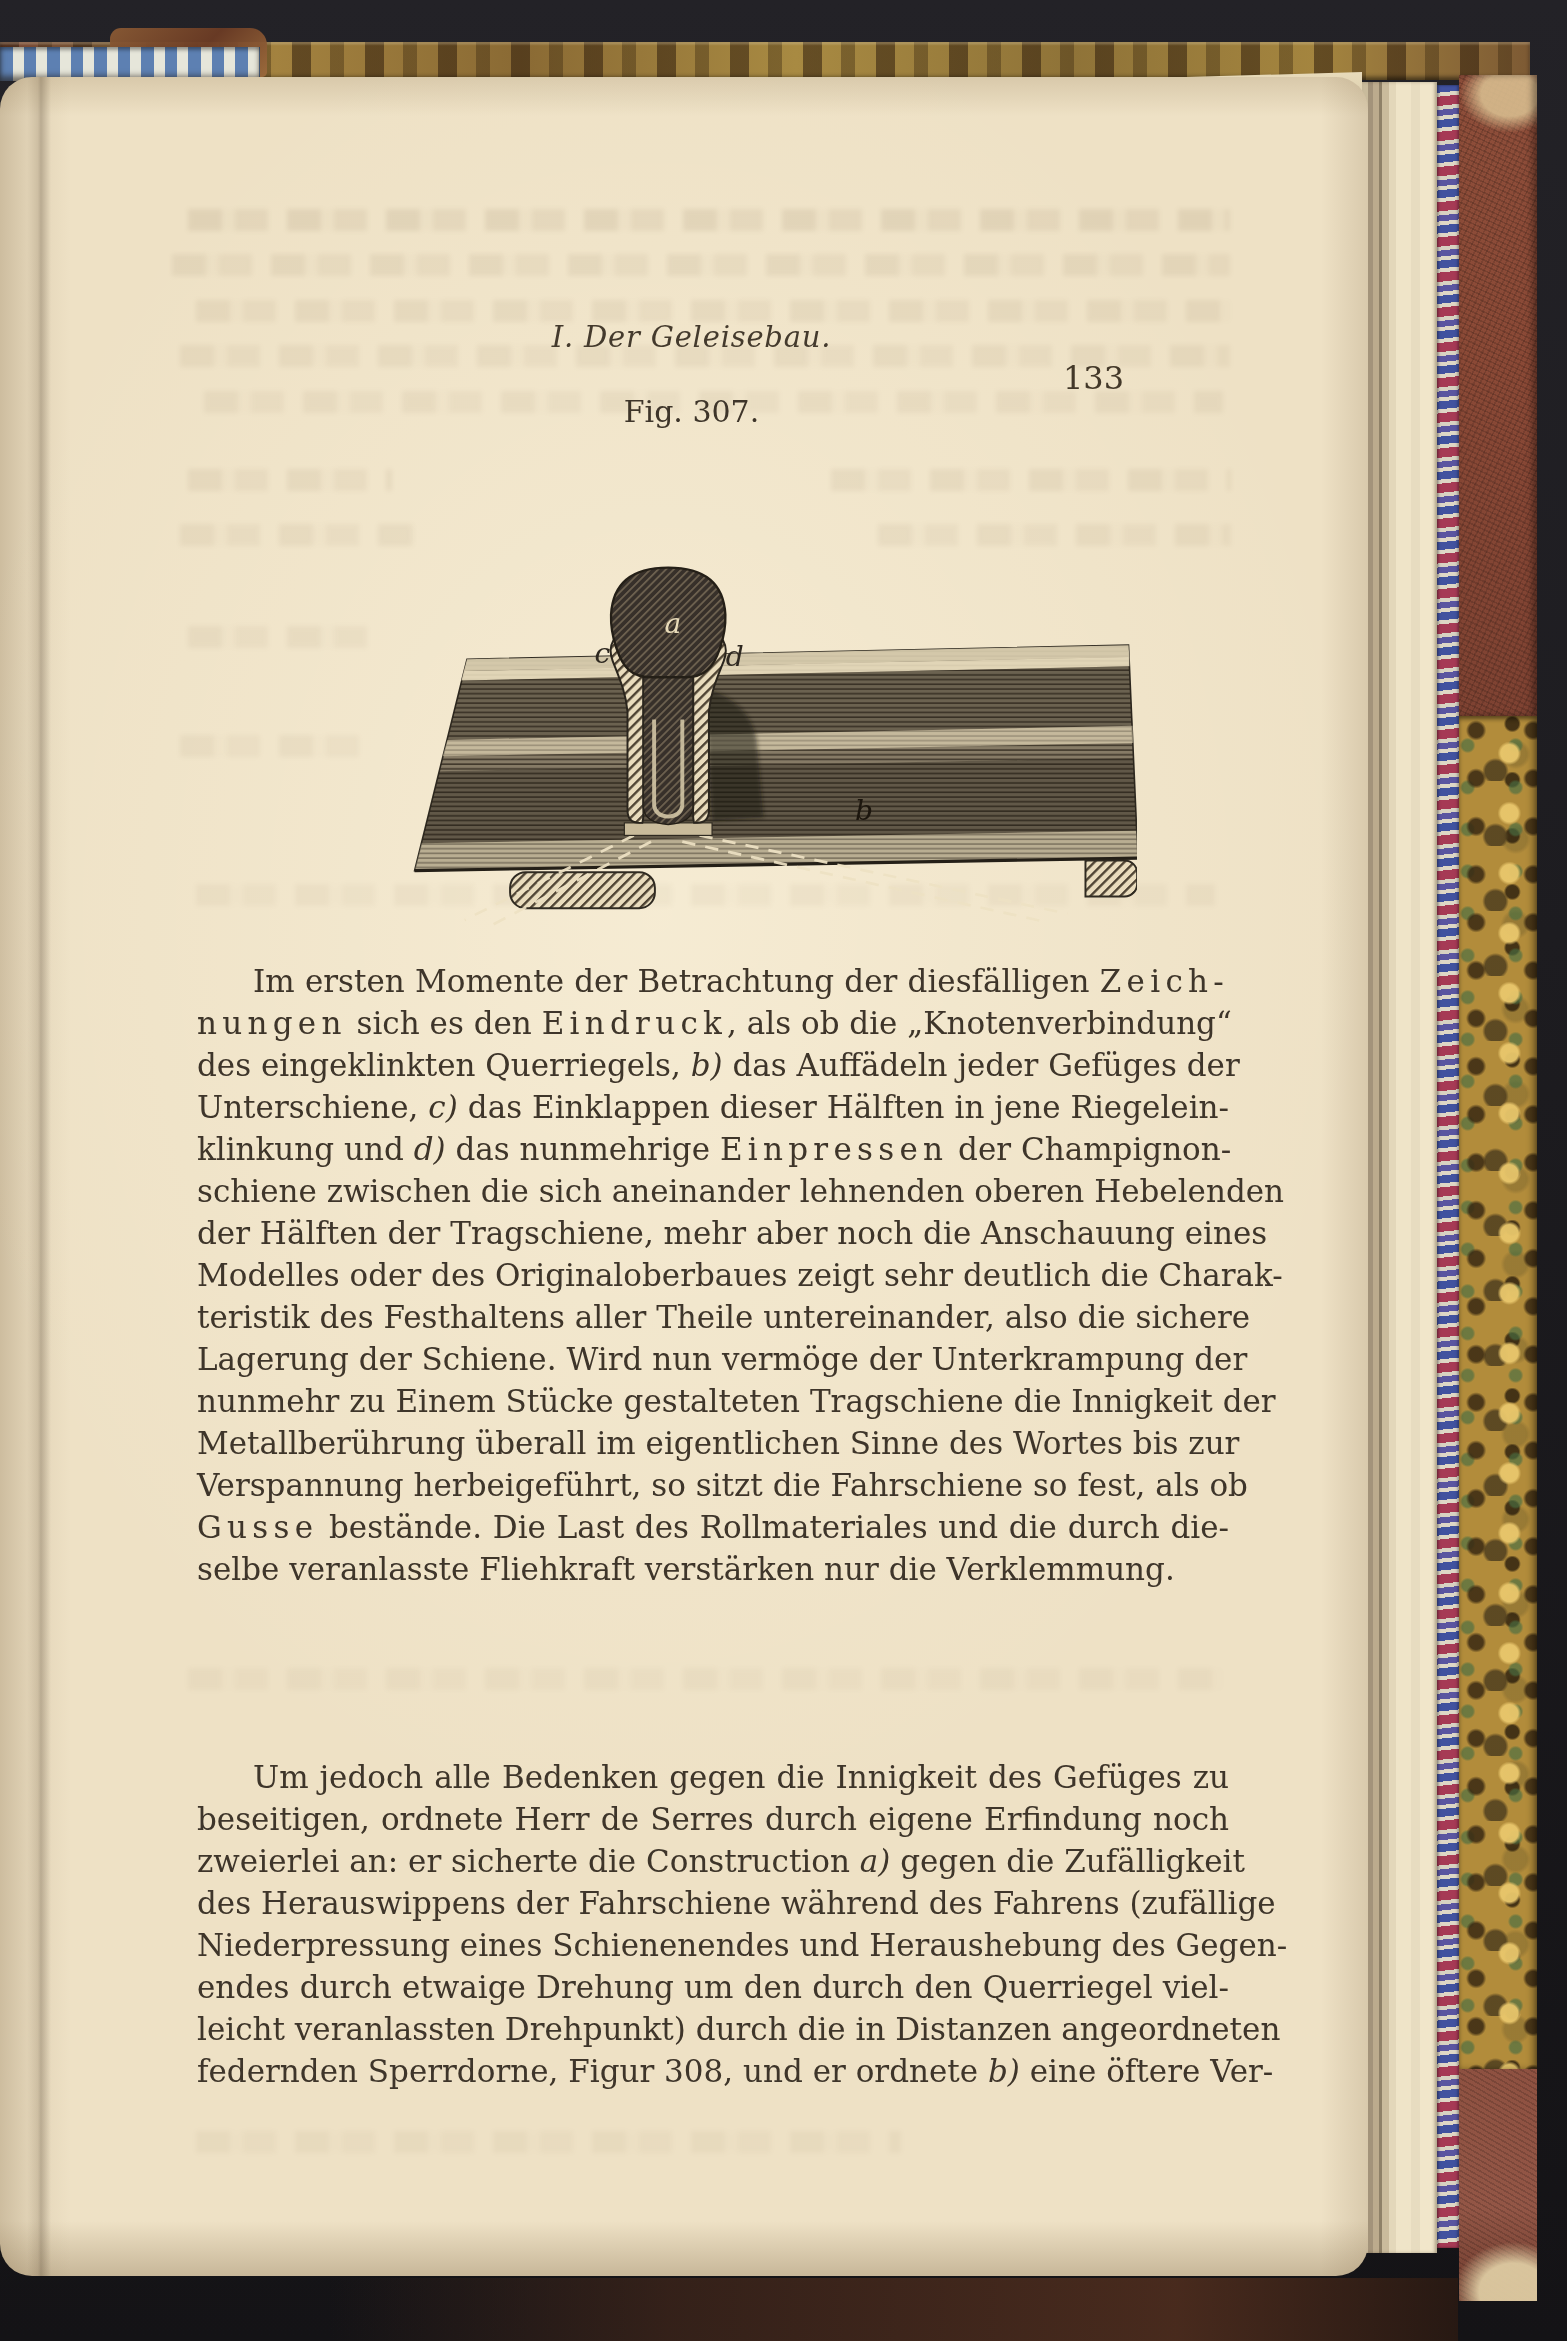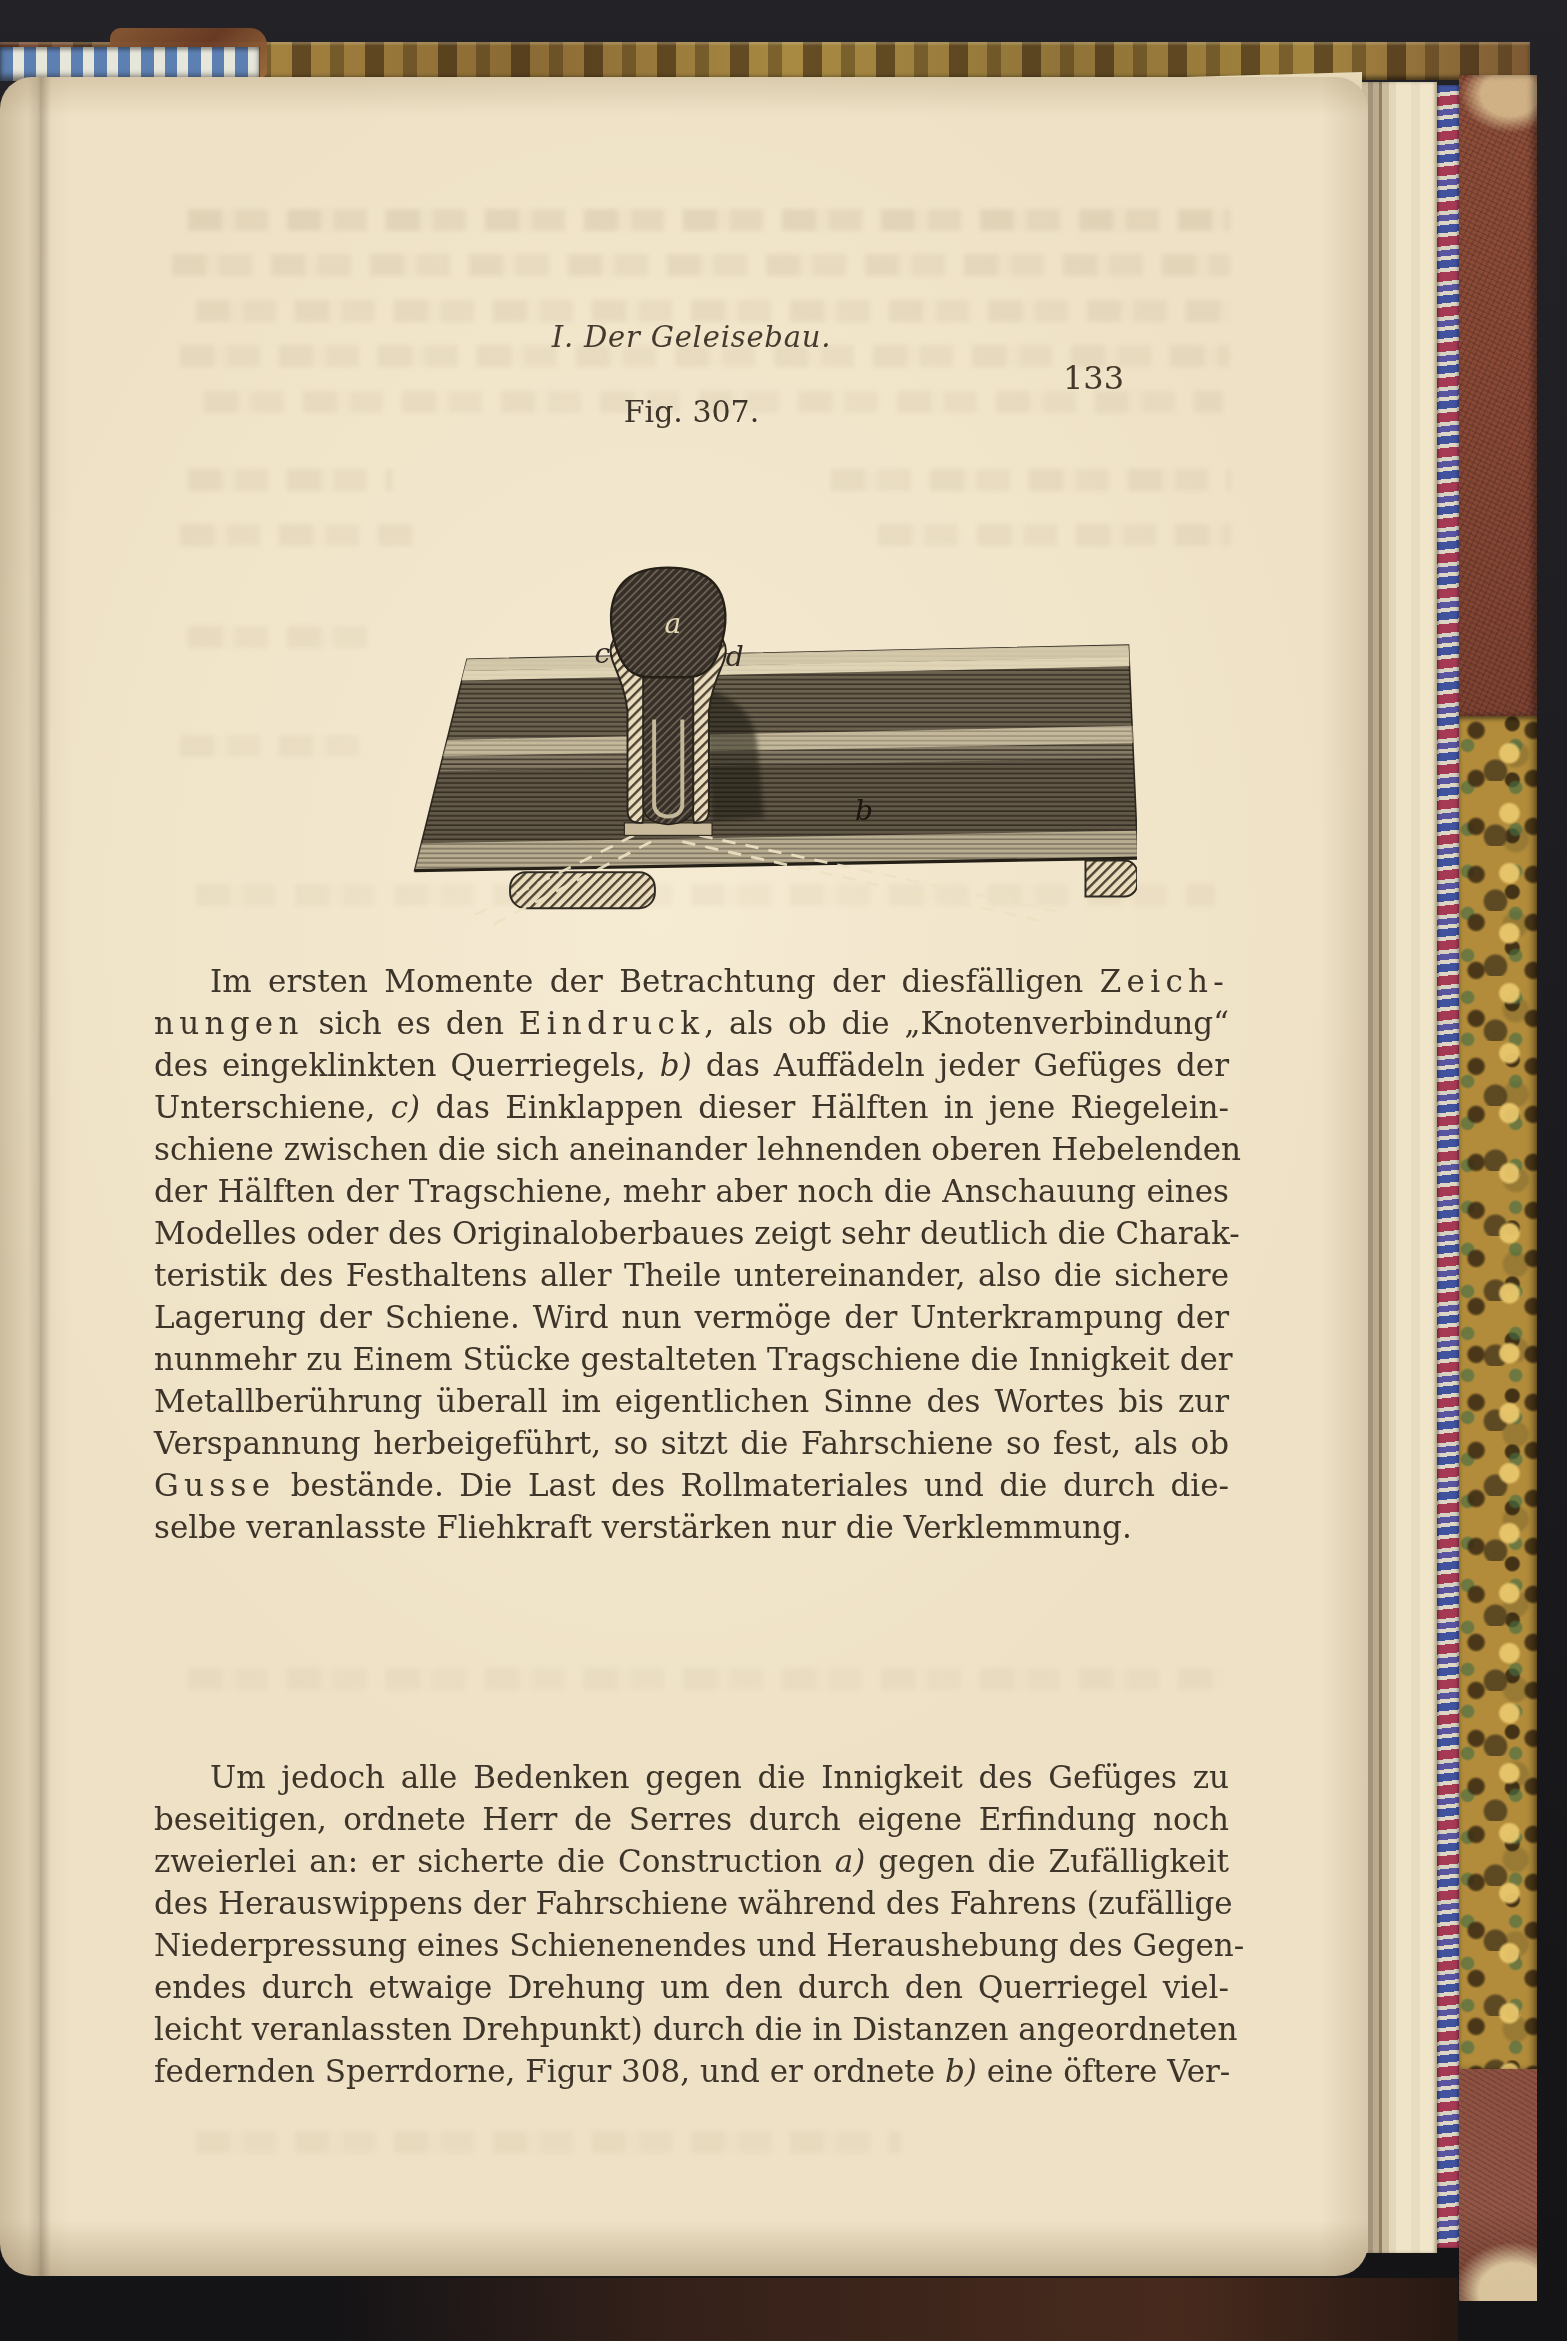--- a/index.html
+++ b/index.html
@@ -78,21 +78,21 @@
 
   
   .running-head{position:absolute;left:154px;top:243px;width:1075px;text-align:center;
     font-style:italic;font-size:29px;color:#443a2d;letter-spacing:0.8px;}
   .page-number{position:absolute;left:1019px;top:238px;width:149px;text-align:center;
     font-size:32px;color:#433829;margin-top:44px;}
   .fig-caption{position:absolute;left:154px;top:317px;width:1075px;text-align:center;
     font-size:30px;color:#3e352a;}
 
   .para{position:absolute;left:154px;width:1075px;color:#3e352a;font-size:31px;}
-  .line{height:42px;line-height:42px;text-align:justify;text-align-last:justify;white-space:nowrap;}
+  .line{height:42px;line-height:42px;text-align:justify;text-align-last:justify;white-space:nowrap;margin-left:43px;}
   .line.short{text-align-last:left;}
   .line.indent{text-indent:56px;}
   .sp{letter-spacing:.17em;}
   .it{font-style:italic;}
   #para1{top:883px;}
   #para2{top:1679px;}
 
   
   .figure-wrap{position:absolute;left:392px;top:439px;width:745px;height:411px;}
   .fig-label{font-style:italic;font-size:36px;}
@@ -203,20 +203,21 @@
         <text class="fig-label" x="437" y="192" fill="#2e2820" text-anchor="middle">d</text>
         <text class="fig-label" x="602" y="388" fill="#1c160e" text-anchor="middle">b</text>
       </svg>
     </div>
 
     <div class="para" id="para1">
       <div class="line indent"><span>Im ersten Momente der Betrachtung der diesfälligen </span><span class="sp">Zeich-</span></div>
       <div class="line"><span class="sp">nungen</span><span> sich es den </span><span class="sp">Eindruck</span><span>, als ob die „Knotenverbindung“</span></div>
       <div class="line"><span>des eingeklinkten Querriegels, </span><span class="it">b)</span><span> das Auffädeln jeder Gefüges der</span></div>
       <div class="line"><span>Unterschiene, </span><span class="it">c)</span><span> das Einklappen dieser Hälften in jene Riegelein-</span></div>
+      <div class="line"><span>klinkung und </span><span class="it">d)</span><span> das nunmehrige </span><span class="sp">Einpressen</span><span> der Champignon-</span></div>
       <div class="line"><span>schiene zwischen die sich aneinander lehnenden oberen Hebelenden</span></div>
       <div class="line"><span>der Hälften der Tragschiene, mehr aber noch die Anschauung eines</span></div>
       <div class="line"><span>Modelles oder des Originaloberbaues zeigt sehr deutlich die Charak-</span></div>
       <div class="line"><span>teristik des Festhaltens aller Theile untereinander, also die sichere</span></div>
       <div class="line"><span>Lagerung der Schiene. Wird nun vermöge der Unterkrampung der</span></div>
       <div class="line"><span>nunmehr zu Einem Stücke gestalteten Tragschiene die Innigkeit der</span></div>
       <div class="line"><span>Metallberührung überall im eigentlichen Sinne des Wortes bis zur</span></div>
       <div class="line"><span>Verspannung herbeigeführt, so sitzt die Fahrschiene so fest, als ob</span></div>
       <div class="line"><span class="sp">Gusse</span><span> bestände. Die Last des Rollmateriales und die durch die-</span></div>
       <div class="line short"><span>selbe veranlasste Fliehkraft verstärken nur die Verklemmung.</span></div>

